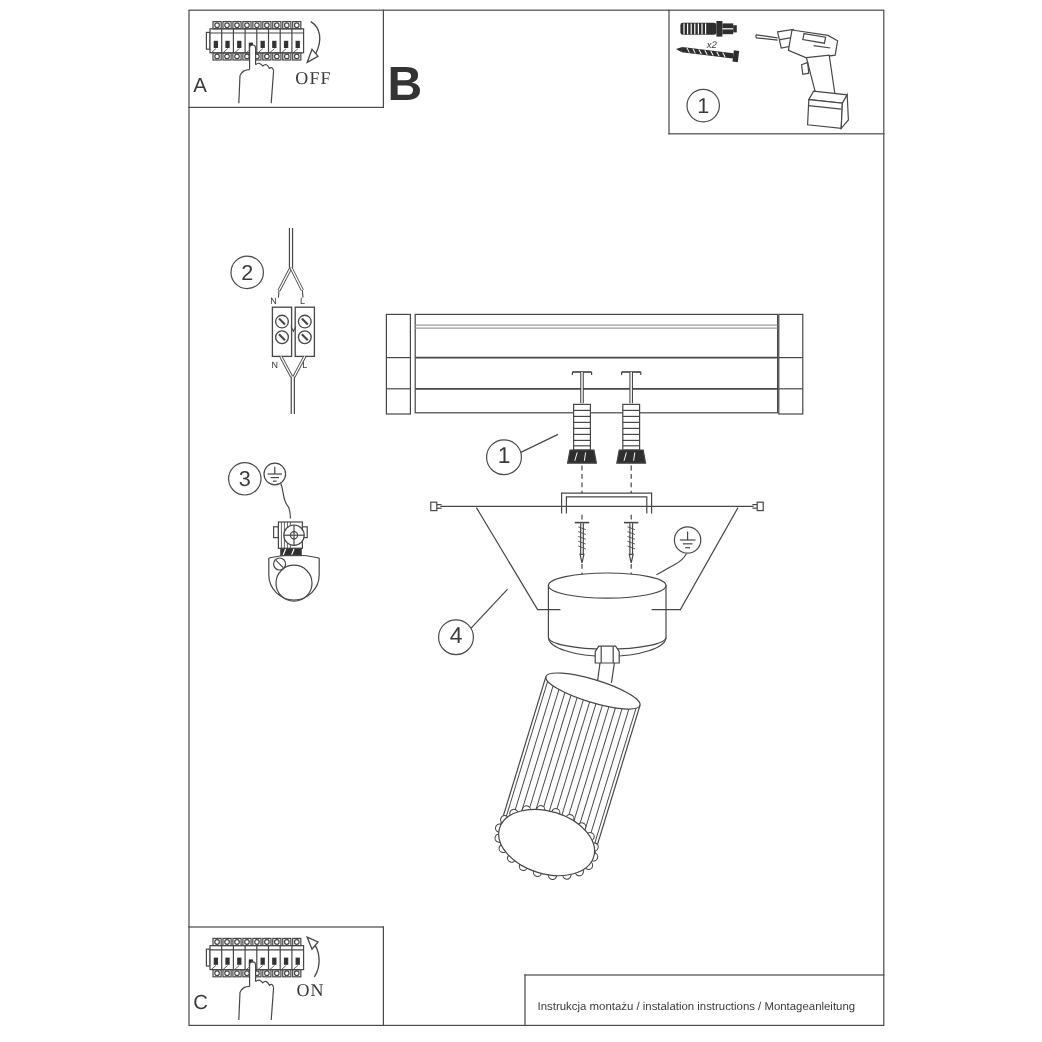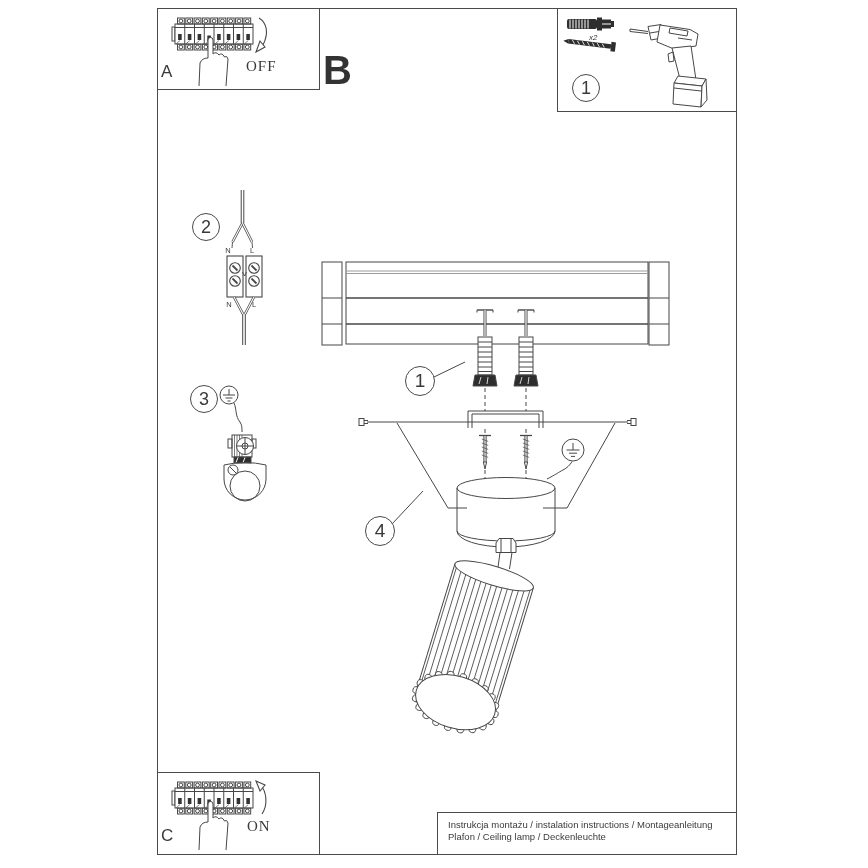--- a/index.html
+++ b/index.html
@@ -3,21 +3,21 @@
 <meta charset="utf-8">
 <style>
   html,body{margin:0;padding:0;background:#fff;}
   #page{position:relative;width:868px;height:868px;background:#ffffff;overflow:hidden;
         font-family:"Liberation Sans","DejaVu Sans",sans-serif;color:#3a3a3a;}
   .abs{position:absolute;}
   .frame{border:1px solid #4a4a4a;box-sizing:border-box;}
   .box-a{left:157px;top:8px;width:163px;height:82px;border-right:1px solid #4a4a4a;border-bottom:1px solid #4a4a4a;box-sizing:border-box;}
   .box-parts{left:557px;top:8px;width:180px;height:104px;border-left:1px solid #4a4a4a;border-bottom:1px solid #4a4a4a;box-sizing:border-box;}
   .box-c{left:157px;top:772px;width:163px;height:83px;border-right:1px solid #4a4a4a;border-top:1px solid #4a4a4a;box-sizing:border-box;}
-  .box-text{left:437px;top:812px;width:300px;height:43px;border-left:1px solid #4a4a4a;border-top:1px solid #4a4a4a;box-sizing:border-box;padding:6px 6px 0 10px;}
+  .box-text{left:437px;top:812px;width:300px;height:43px;border-left:1px solid #4a4a4a;border-top:1px solid #4a4a4a;box-sizing:border-box;padding:21px 6px 0 10px;}
   .letter{font-size:17px;color:#3a3a3a;}
   .letter-big{font-size:40px;font-weight:bold;color:#333;line-height:1;}
   .state{font-size:15px;letter-spacing:1px;color:#3a3a3a;font-family:Liberation Serif, serif;}
   .qty{font-size:8px;font-style:italic;color:#3a3a3a;}
   .circle-num{border:1.4px solid #4a4a4a;border-radius:50%;display:flex;align-items:center;justify-content:center;
               font-size:19px;color:#3a3a3a;background:#fff;box-sizing:border-box;}
   .footer-line{font-size:9.5px;line-height:12px;color:#3a3a3a;white-space:nowrap;}
   svg{overflow:visible;}
 </style>
 </head>
@@ -472,16 +472,15 @@
     <g stroke="#474747" stroke-width="1.1" fill="none">
       <path d="M90,36 C96,27 95,14 88,6"></path>
       <path d="M84,3 L93,7 L88,13 Z" fill="#fff"></path>
     </g>
   </svg>
   <div class="abs letter" style="left:161px;top:826px;">C</div>
   <div class="abs state" style="left:247px;top:818px;">ON</div>
 
   <div class="abs box-text">
     <div class="footer-line">Instrukcja montażu / instalation instructions / Montageanleitung</div>
-    <div class="footer-line">Plafon / Ceiling lamp / Deckenleuchte</div>
   </div>
 
 </div>
 
 </body></html>

